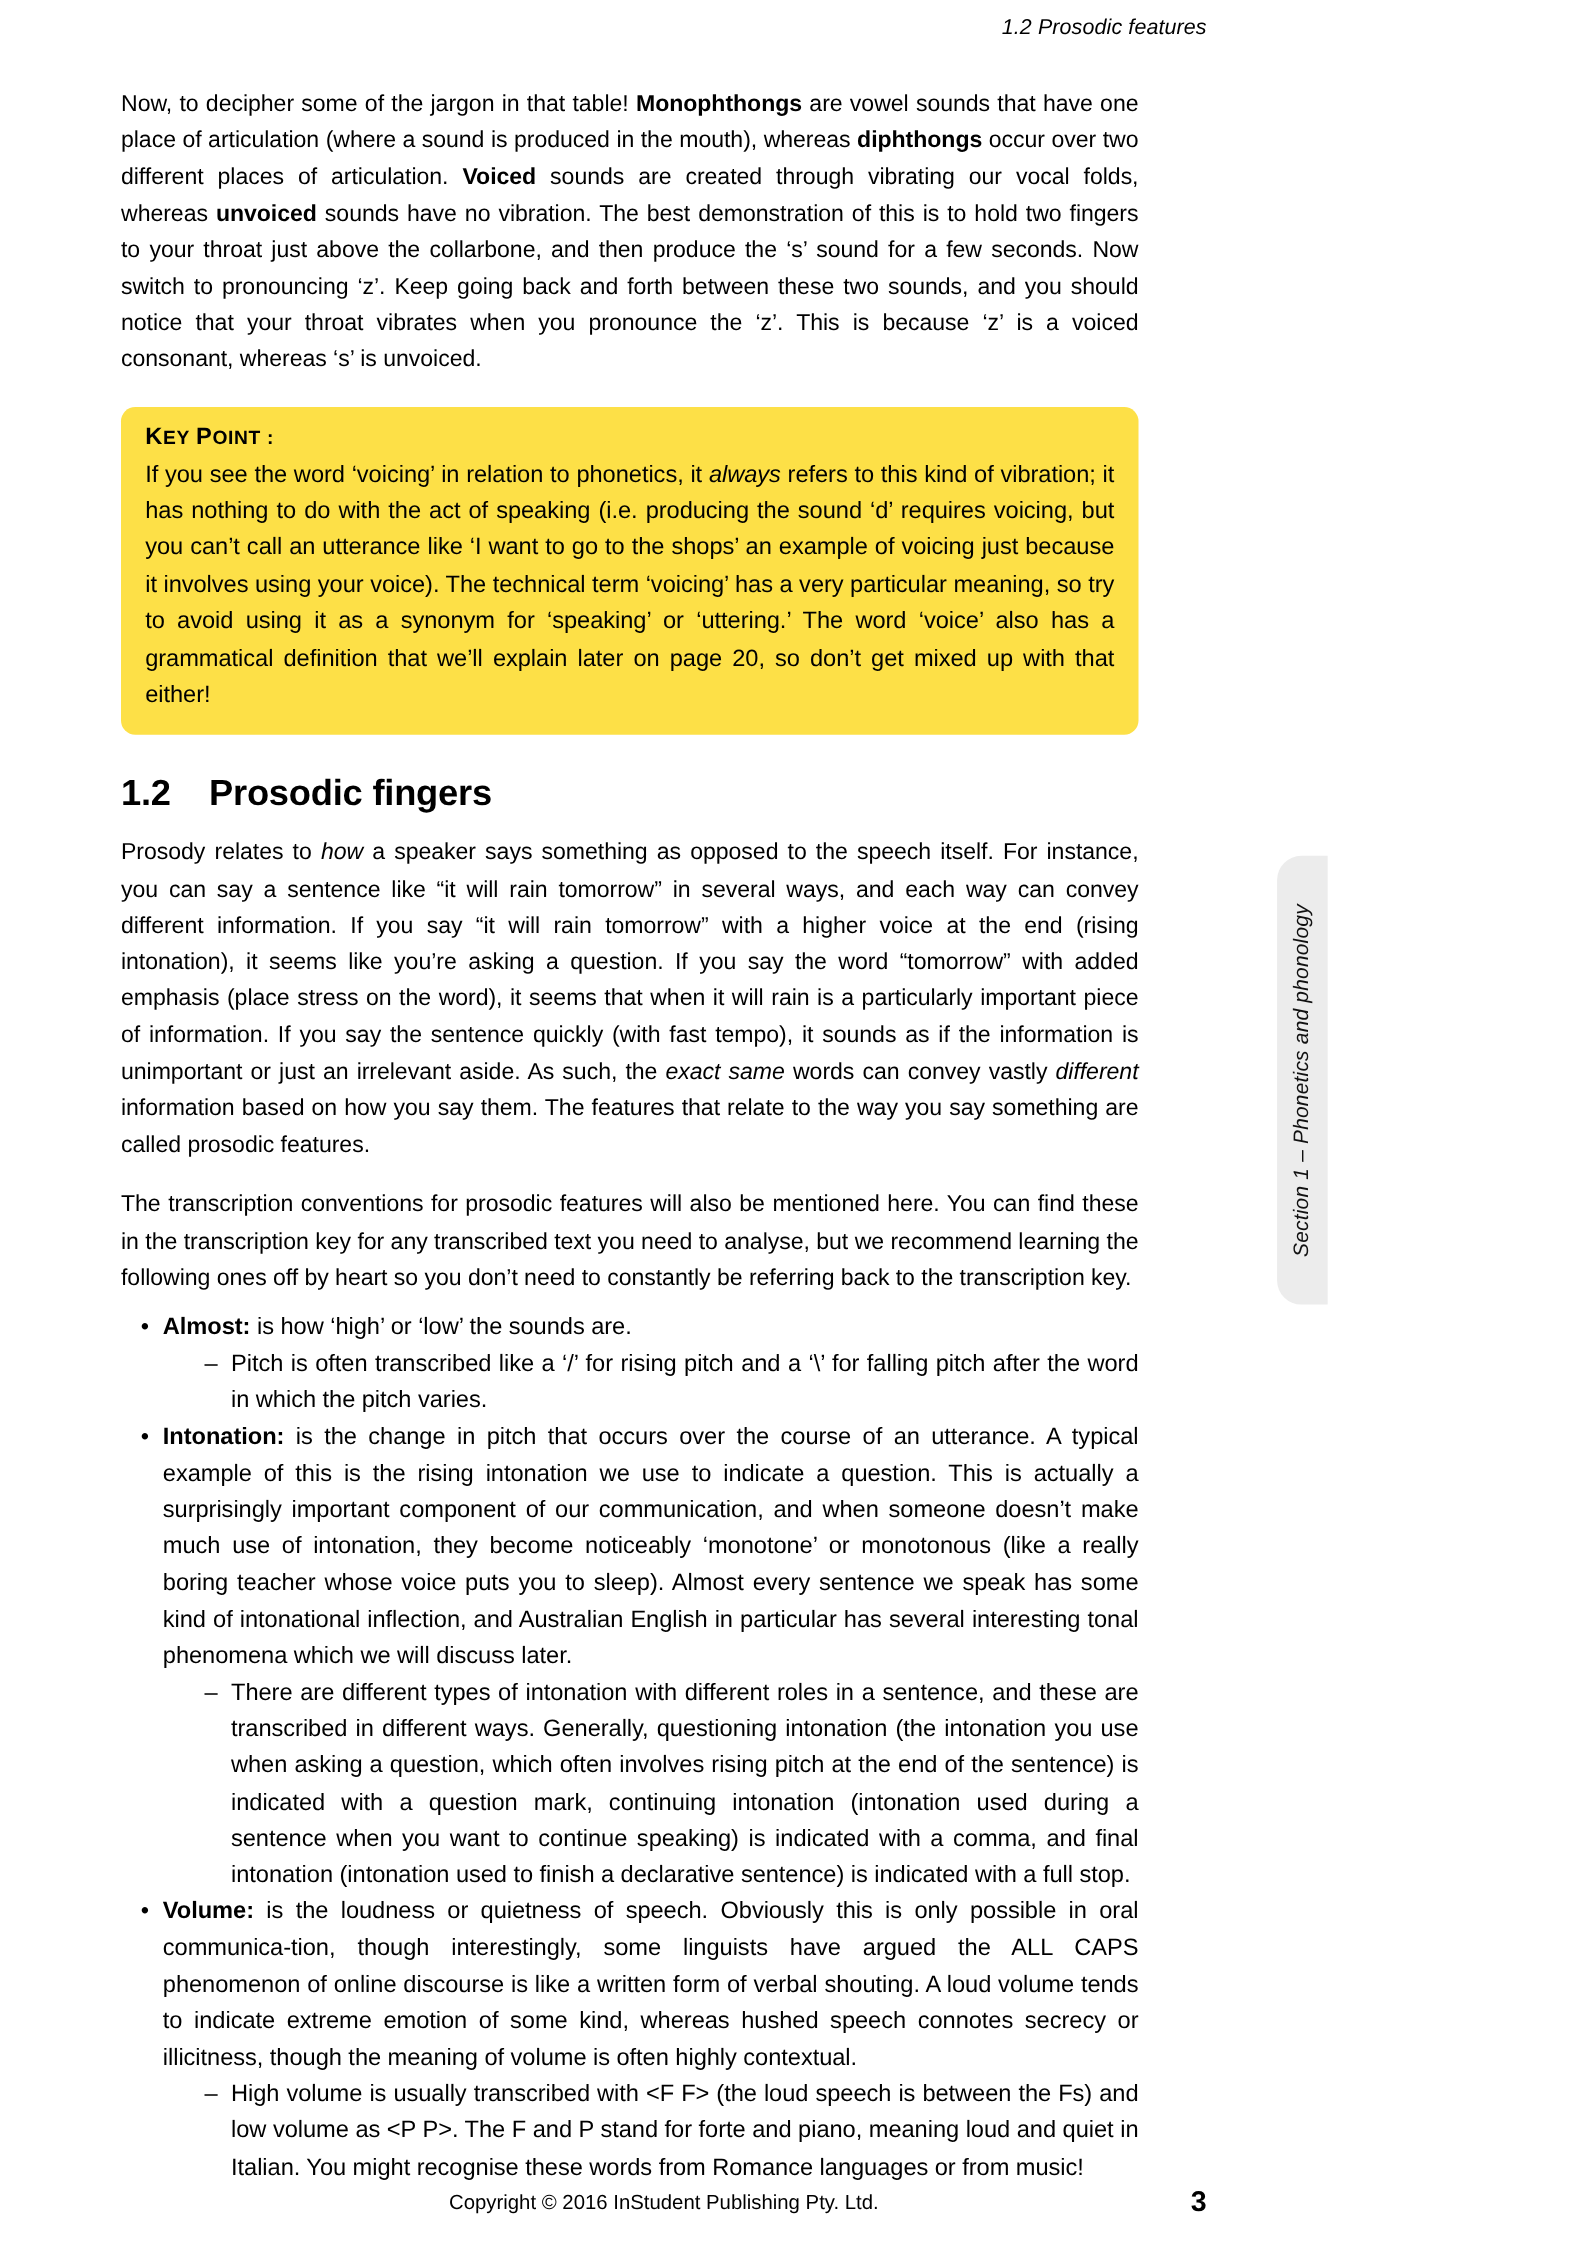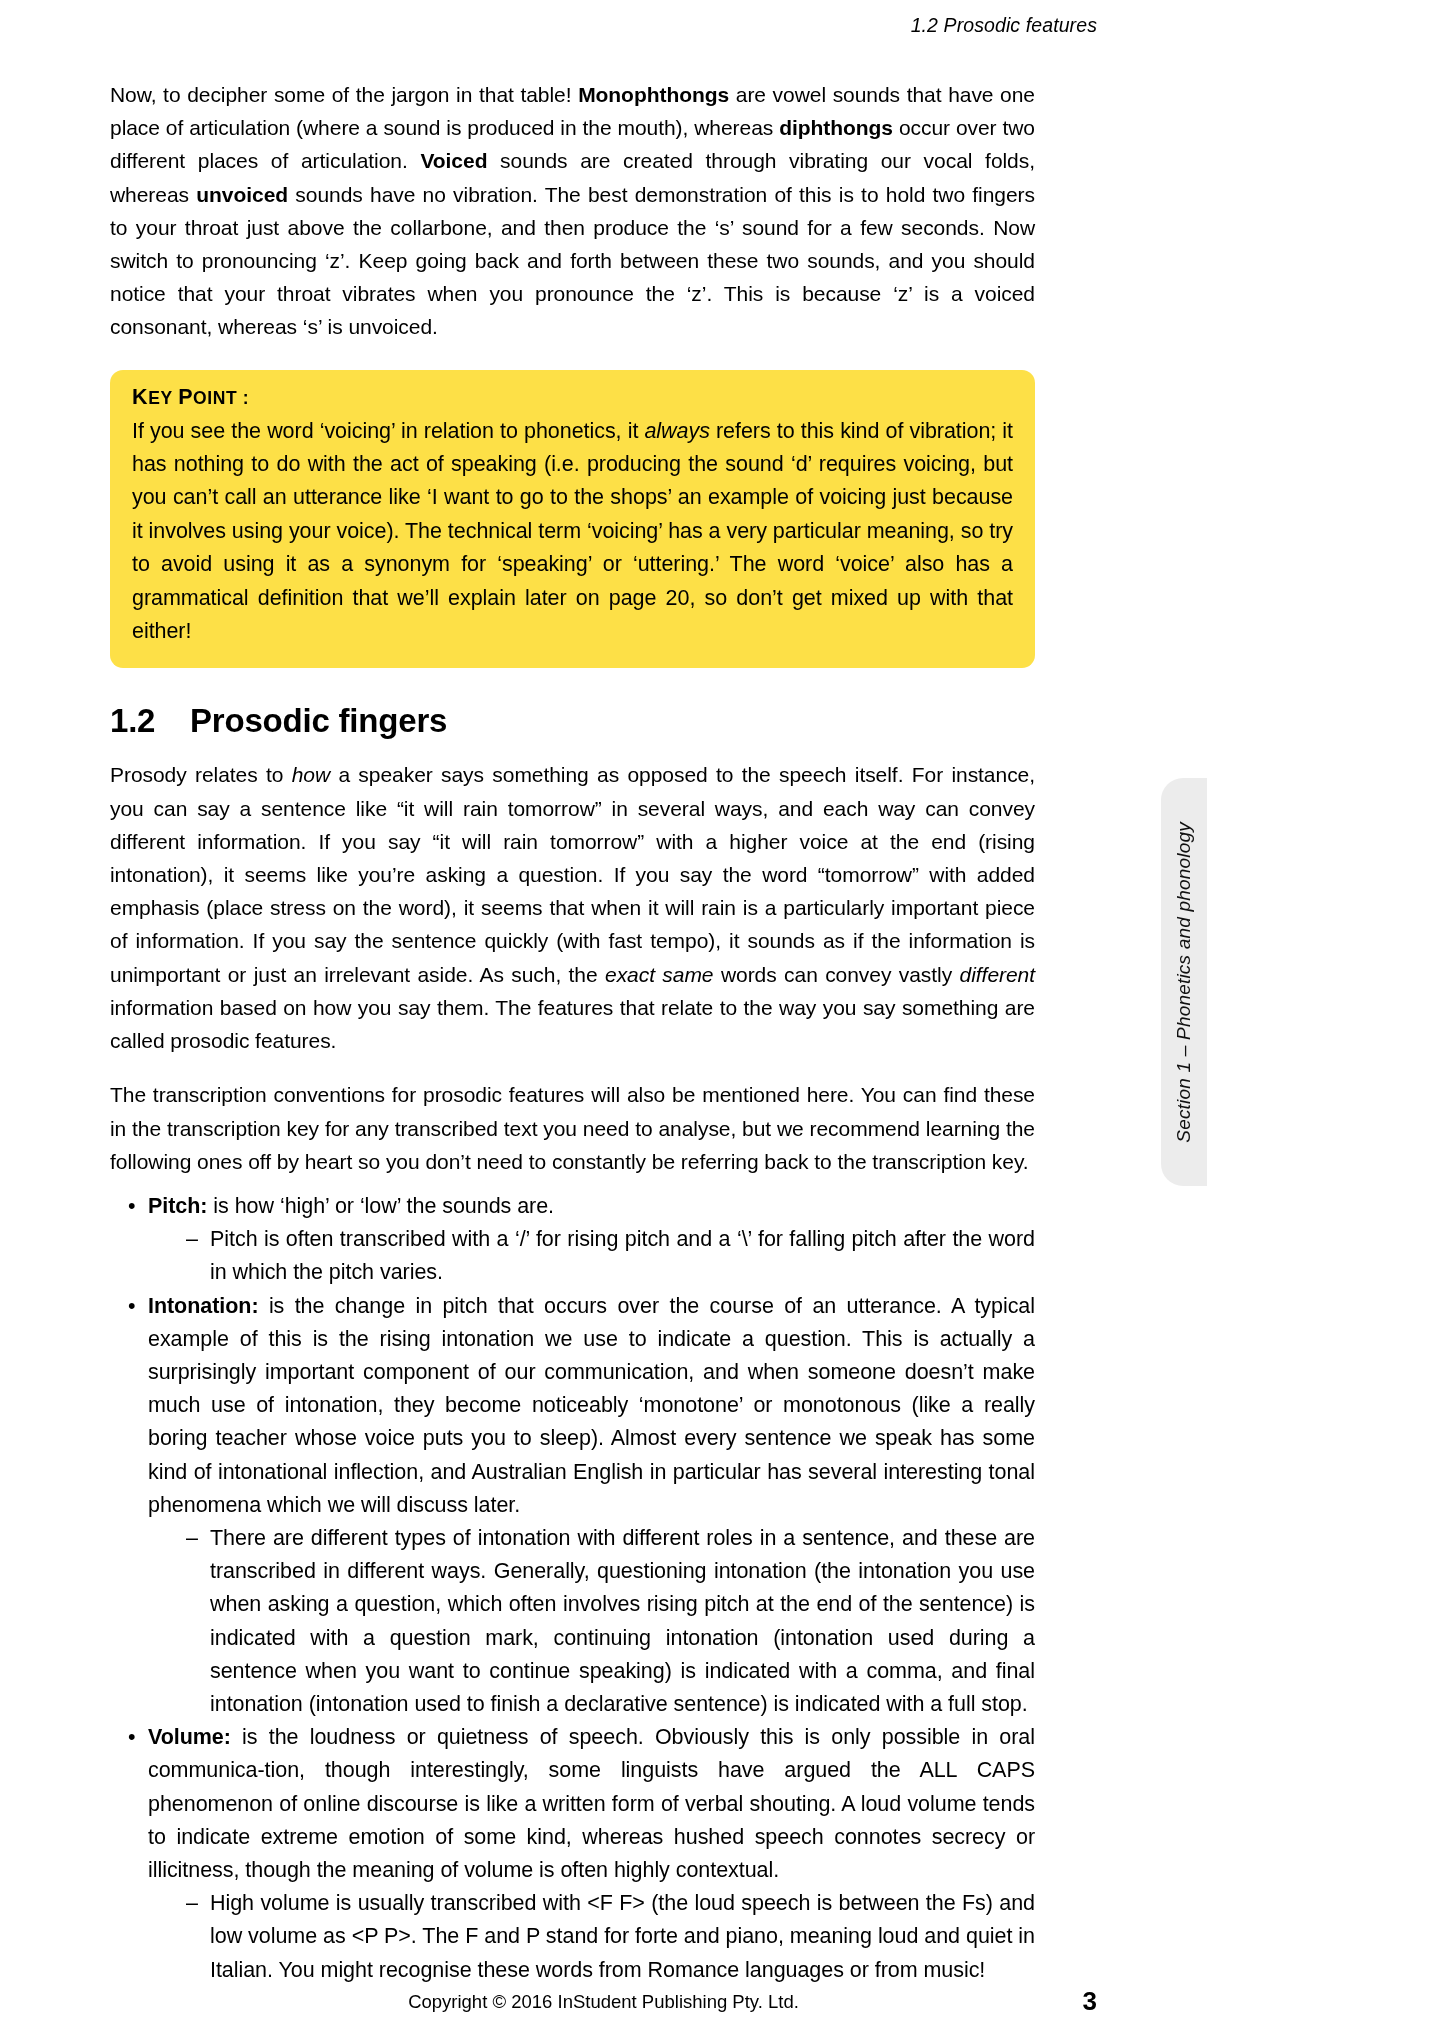--- a/index.html
+++ b/index.html
@@ -198,25 +198,25 @@
       </h2>
 
     <p class="body-text"><span>Prosody relates to </span><i>how</i><span> a speaker says something as opposed to the speech itself. For instance, you can say a sentence like “it will rain tomorrow” in several ways, and each way can convey different information. If you say “it will rain tomorrow” with a higher voice at the end (rising intonation), it seems like you’re asking a question. If you say the word “tomorrow” with added emphasis (place stress on the word), it seems that when it will rain is a particularly important piece of information. If you say the sentence quickly (with fast tempo), it sounds as if the information is unimportant or just an irrelevant aside. As such, the </span><i>exact same</i><span> words can convey vastly </span><i>different</i><span> information based on how you say them. The features that relate to the way you say something are called prosodic features.</span></p>
 
     <p class="body-text">The transcription conventions for prosodic features will also be mentioned here. You can find these in the transcription key for any transcribed text you need to analyse, but we recommend learning the following ones off by heart so you don’t need to constantly be referring back to the transcription key.</p>
 
     <ul class="lvl1">
 
       <li>
         <span class="bullet">•</span>
-        <b>Pitch:</b><span> is how ‘high’ or ‘low’ the sounds are.</span>
+        <b>Almost:</b><span> is how ‘high’ or ‘low’ the sounds are.</span>
         <ul class="lvl2">
           <li>
             <span class="dash">–</span>
-            <span>Pitch is often transcribed with a ‘/’ for rising pitch and a ‘\’ for falling pitch after the word in which the pitch varies.</span>
+            <span>Pitch is often transcribed like a ‘/’ for rising pitch and a ‘\’ for falling pitch after the word in which the pitch varies.</span>
           </li>
         </ul>
       </li>
 
       <li>
         <span class="bullet">•</span>
         <b>Intonation:</b><span> is the change in pitch that occurs over the course of an utterance. A typical example of this is the rising intonation we use to indicate a question. This is actually a surprisingly important component of our communication, and when someone doesn’t make much use of intonation, they become noticeably ‘monotone’ or monotonous (like a really boring teacher whose voice puts you to sleep). Almost every sentence we speak has some kind of intonational inflection, and Australian English in particular has several interesting tonal phenomena which we will discuss later.</span>
         <ul class="lvl2">
           <li>
             <span class="dash">–</span>

